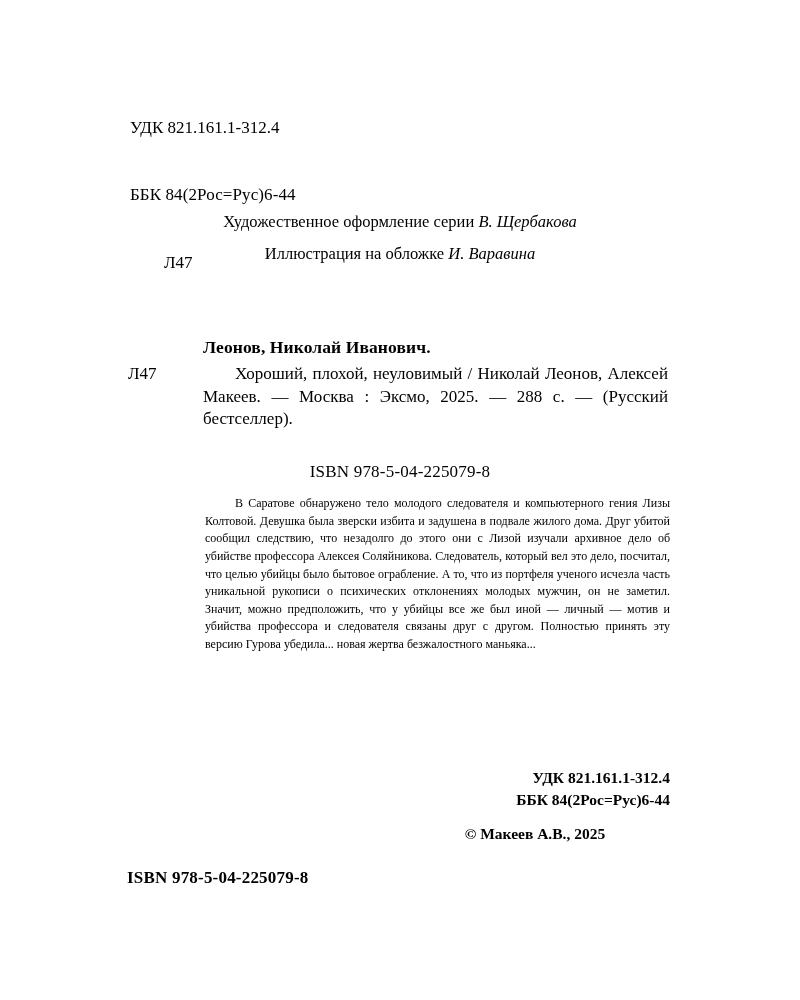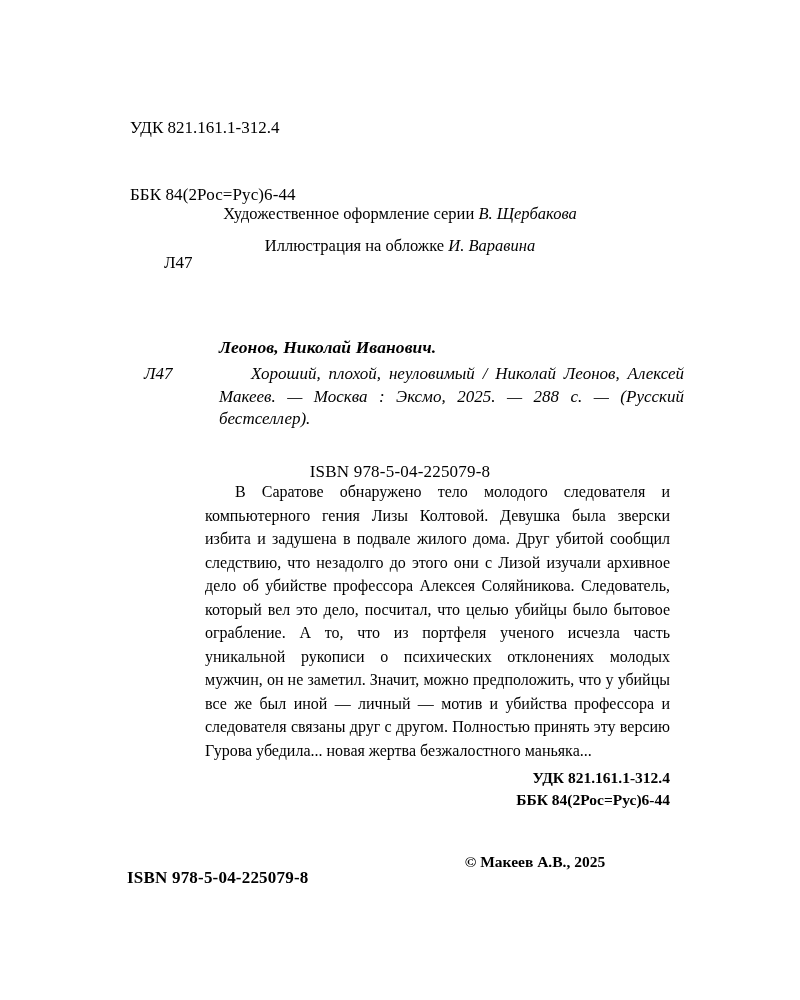--- a/index.html
+++ b/index.html
@@ -32,35 +32,34 @@
     line-height: 1.32;
     white-space: pre;
   }
   .udk-block .line2 { letter-spacing: 0.1px; }
   .udk-block .line3 { padding-left: 34px; }
 
   
   .credits {
     position: absolute;
     left: 130px;
-    top: 198px;
+    top: 206px;
     width: 540px;
     text-align: center;
     font-size: 16.5px;
     line-height: 1.95;
   }
   .credits i { font-style: italic; }
 
   
   .bib {
     position: absolute;
-    left: 144px;
+    left: 128px;
     top: 337px;
     width: 540px;
-    font-style: italic;
   }
   .bib-author {
     font-weight: bold;
     font-size: 17.5px;
     margin-left: 75px;
     letter-spacing: 0.1px;
   }
   .bib-body {
     position: relative;
     margin-top: 5px;
@@ -86,23 +85,23 @@
     width: 540px;
     text-align: center;
     font-size: 17px;
     letter-spacing: 0.2px;
   }
 
   
   .annotation {
     position: absolute;
     left: 205px;
-    top: 480px;
+    top: 495px;
     width: 465px;
-    font-size: 16px;
+    font-size: 12px;
     line-height: 1.47;
     text-align: justify;
     text-align-last: left;
   }
   .annotation .ind { display: inline-block; width: 30px; }
 
   
   .udk-bottom {
     position: absolute;
     left: 370px;
@@ -118,21 +117,21 @@
   .copyright {
     position: absolute;
     left: 390px;
     top: 823px;
     width: 290px;
     text-align: center;
     font-weight: bold;
     font-size: 15.5px;
     line-height: 1.45;
   }
-  .copyright .c-line { display: block; margin-top: 28px; }
+  .copyright .c-line { display: block; }
   .copyright .c-line.last { text-align: left; padding-left: 52px; }
 
   
   .isbn-bottom {
     position: absolute;
     left: 127px;
     top: 868px;
     font-weight: bold;
     font-size: 17px;
     letter-spacing: 0.2px;

